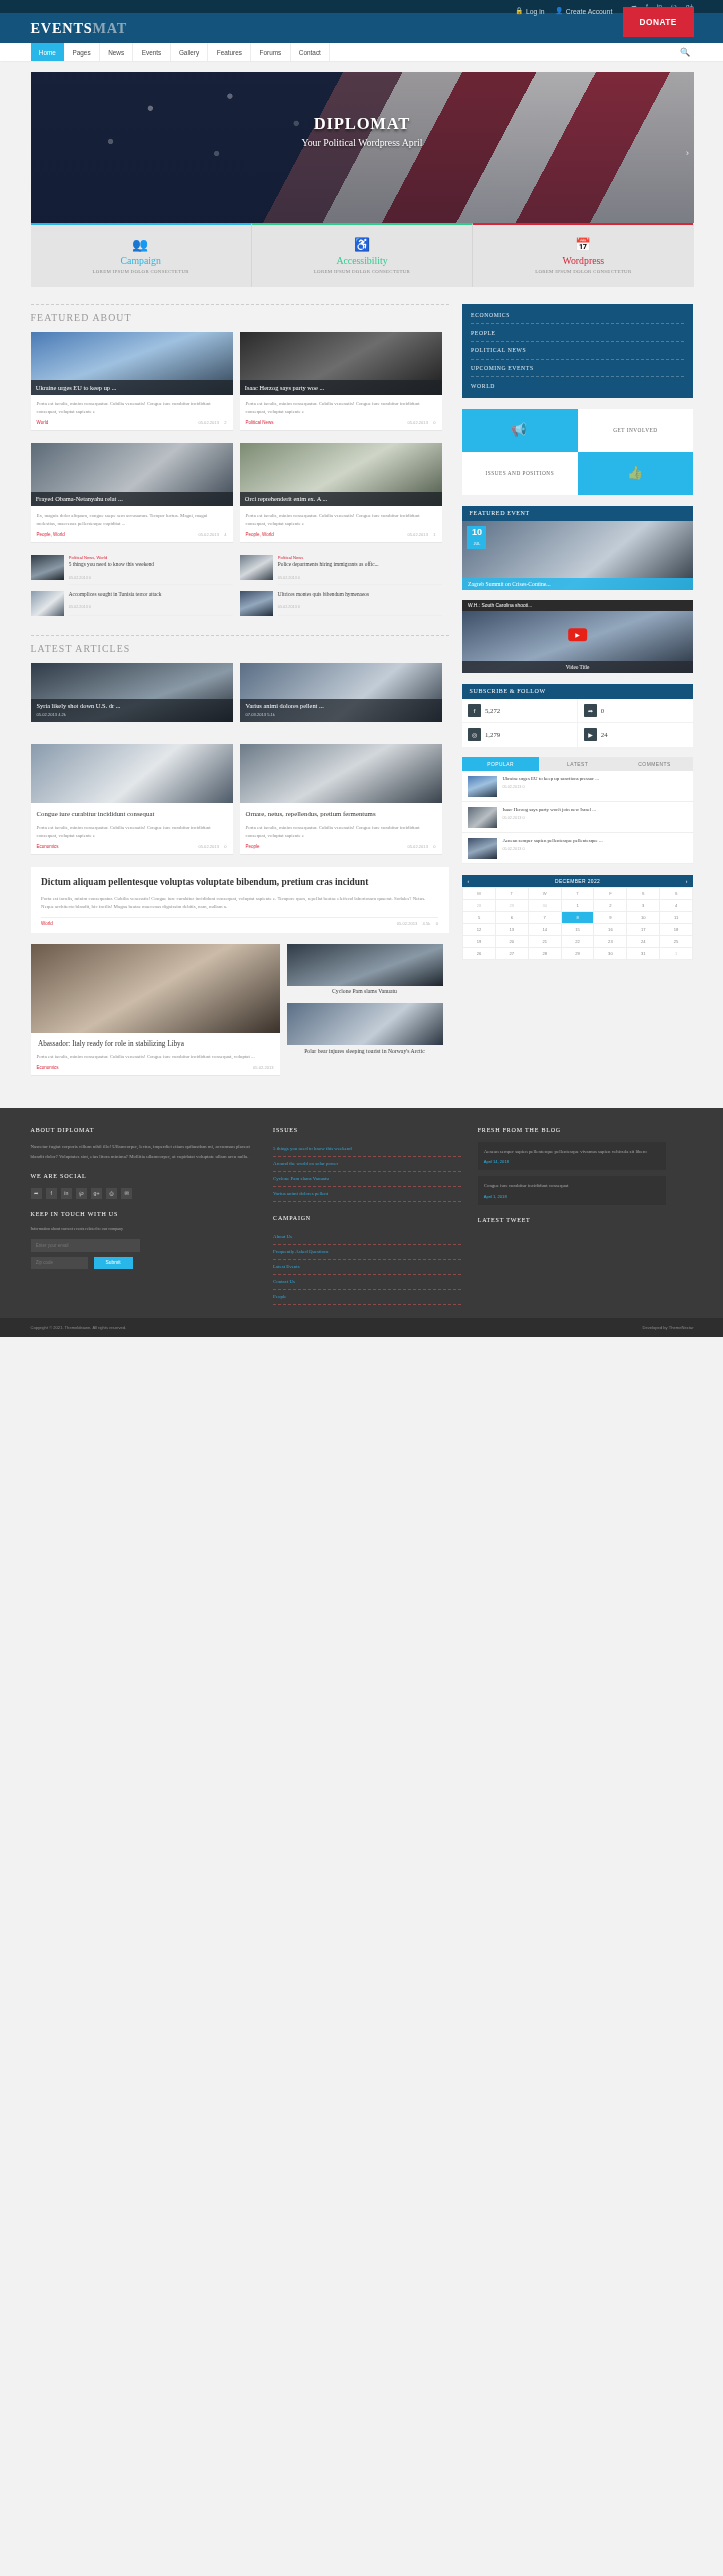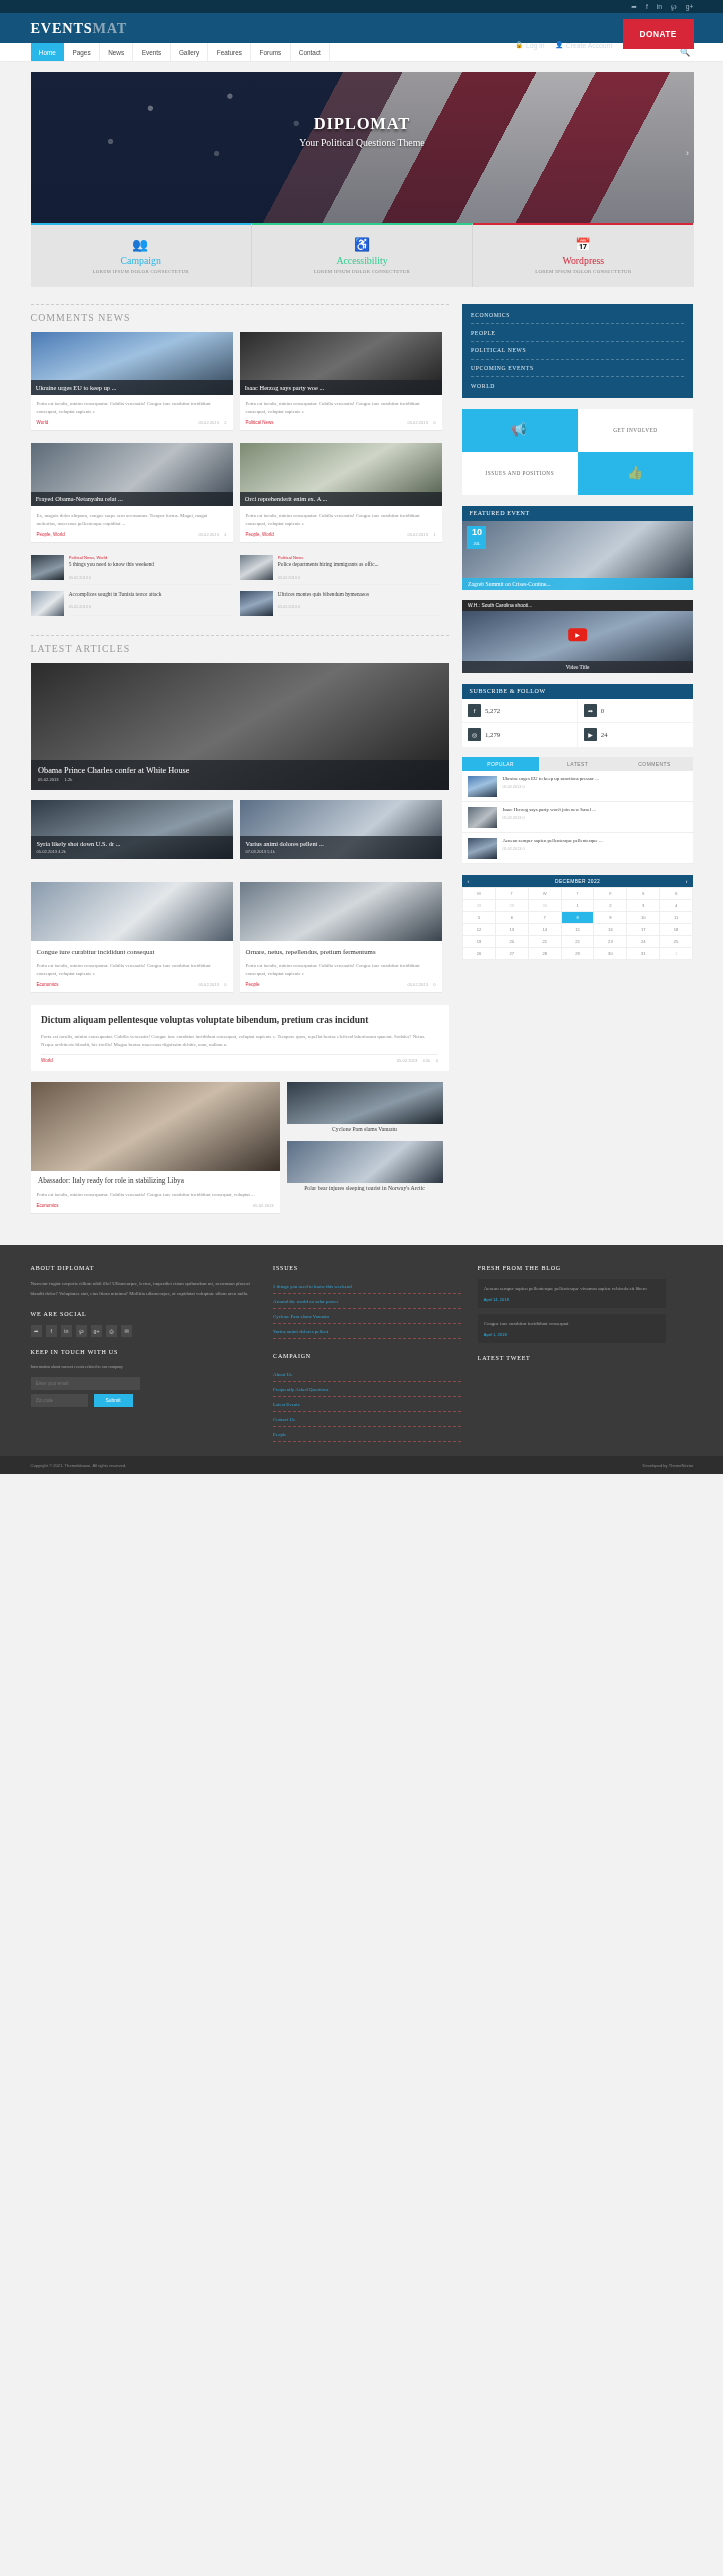--- a/index.html
+++ b/index.html
@@ -11,21 +11,21 @@
   .wrap { width:663px; margin:0 auto; }
   
   .topbar { background:#0d3349; height:13px; }
   .topbar .wrap { display:flex; justify-content:flex-end; align-items:center; height:13px; }
   .topbar .soc { color:#9fb6c4; font-size:6.8px; margin-left:9px; text-decoration:none; }
   
   .header { background:#14537c; height:30px; position:relative; }
   .header .wrap { display:flex; align-items:center; height:30px; justify-content:space-between; }
   .logo { font-family:"Liberation Serif", serif; font-size:14.3px; font-weight:bold; letter-spacing:0.8px; color:#fff; }
   .logo em { color:#8da7b8; font-style:normal; }
-  .hright { display:flex; align-items:flex-end; height:42px; }
+  .hright { display:flex; align-items:flex-start; height:42px; }
   .hlink { color:#cfdde6; font-size:6.8px; text-decoration:none; margin-right:10.6px; display:flex; align-items:center; gap:2.3px; }
   .donate { background:#d72638; color:#fff; font-size:8.3px; font-weight:bold; letter-spacing:0.5px;
             padding:0 16.6px; height:30px; display:flex; align-items:center; }
   
   .navbar { background:#fff; height:18px; box-shadow:0 0.8px 1.5px rgba(0,0,0,.08); }
   .navbar .wrap { display:flex; align-items:center; height:18px; justify-content:space-between; }
   .menu { display:flex; align-items:center; height:18px; }
   .menu a { font-size:6.4px; color:#4a4a4a; text-decoration:none; padding:0 8.3px; height:18px;
             display:flex; align-items:center; border-right:0.8px solid #ececec; }
   .menu a.active { background:#29b6e8; color:#fff; border-right:none; }
@@ -211,21 +211,21 @@
   </div>
 </div>
 
 <div class="wrap">
 
   <div class="slider">
     <div class="flag"></div>
     <div class="flagdark"></div>
     <div class="slide-cap">
       <h2>DIPLOMAT</h2>
-      <p>Your Political Questions Theme</p>
+      <p>Your Political Wordpress April</p>
     </div>
     <div class="snav r">›</div>
   </div>
 
   <div class="promos">
     <div class="promo" style="border-top-color:#29b6e8">
       <span class="pi">👥</span>
       <h3 style="color:#29b6e8">Campaign</h3>
       <p>LOREM IPSUM DOLOR CONSECTETUR</p>
     </div>
@@ -237,21 +237,21 @@
     <div class="promo" style="border-top-color:#d72638">
       <span class="pi">📅</span>
       <h3 style="color:#d72638">Wordpress</h3>
       <p>LOREM IPSUM DOLOR CONSECTETUR</p>
     </div>
   </div>
 
   <div class="cols">
 
     <div class="main">
-      <div class="sect-title">COMMENTS NEWS</div>
+      <div class="sect-title">FEATURED ABOUT</div>
 
       <div class="row2">
         <div class="card">
           <div class="cardimg im1">
             <div class="cardtitle">Ukraine urges EU to keep up ...</div>
           </div>
           <div class="cardbody">Porta est iaculis, minim consequatur. Cubilia venenatis! Congue iure curabitur incididunt consequat, voluptat sapiente e</div>
           <div class="cardmeta">
             <span class="cat">World</span>
             <span class="meta-r">
@@ -336,29 +336,20 @@
             <div class="lc">
               <span class="ltitle">Ultrices montes quis bibendum hymenaeos</span>
               <span class="lmeta">05.02.2013   0</span>
             </div>
           </div>
         </div>
       </div>
 
       <div class="sect-title">LATEST ARTICLES</div>
 
-      <div class="bigcard im2">
-        <div class="bigcap">
-          <h3>Obama Prince Charles confer at White House</h3>
-          <div class="m">
-              <span>05.02.2013</span>
-              <span>1.2k</span>
-            </div>
-        </div>
-      </div>
 
       <div class="row2">
         <div class="bigcard im5" style="width:202px;height:59px">
           <div class="bigcap" style="padding:3.8px 6px 5.3px">
             <h3 style="font-size:6.4px">Syria likely shot down U.S. dr ...</h3>
             <div class="m">
                 <span>05.02.2013   4.2k</span>
               </div>
           </div>
         </div>

